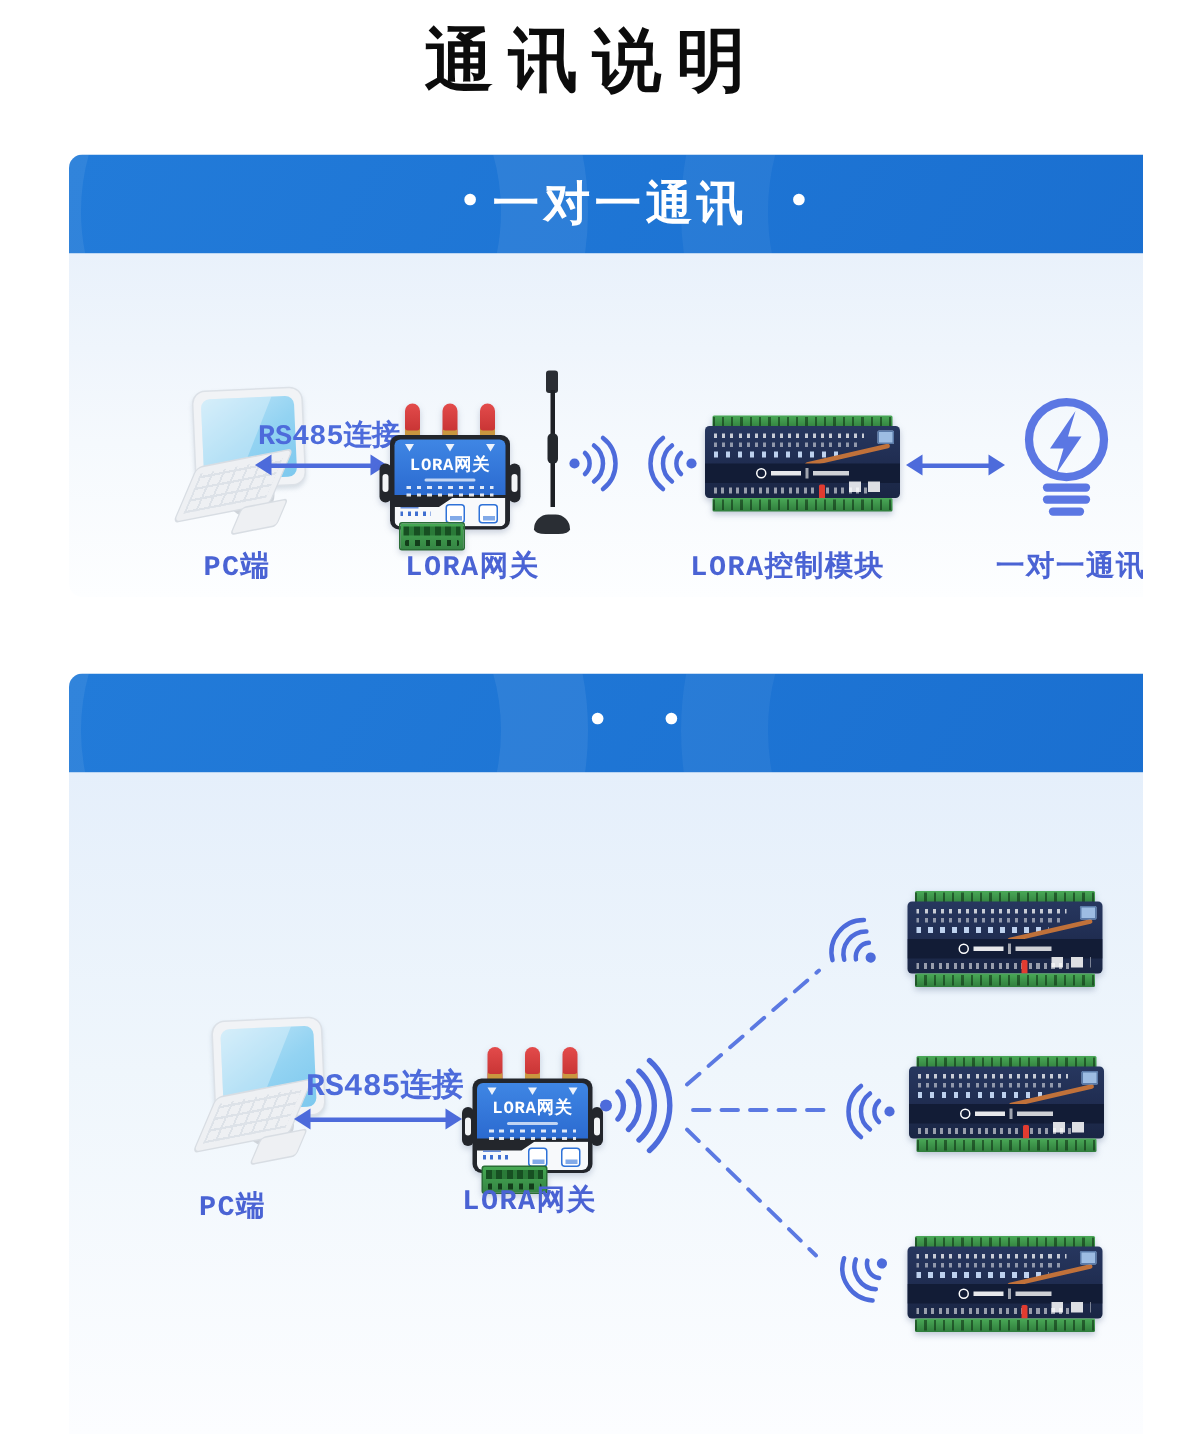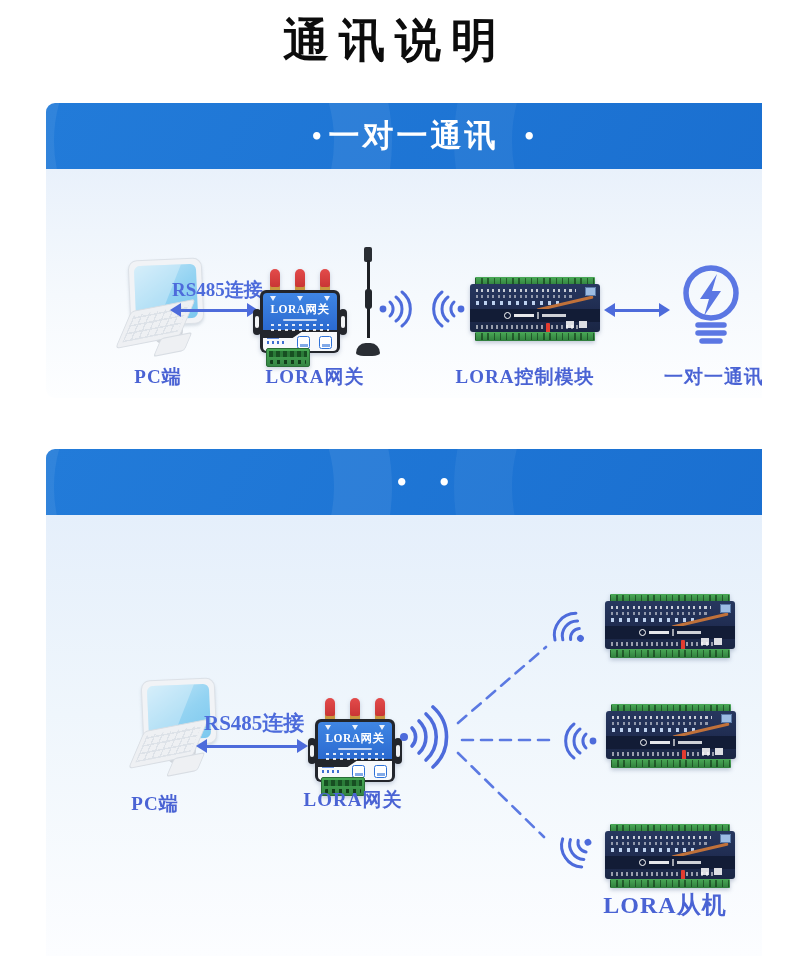--- a/index.html
+++ b/index.html
@@ -1,17 +1,17 @@
 <!DOCTYPE html>
 <html><head>
 <meta charset="utf-8">
 <style>
   html,body{margin:0;padding:0;background:#fff;}
   .stage{position:relative;width:734px;height:956px;margin:0 auto;background:#fff;overflow:hidden;
-         font-family:Liberation Serif, serif;}
+         font-family:Liberation Mono, monospace;}
   .title{position:absolute;top:10px;left:0;width:100%;text-align:center;margin:0;
          font-size:46px;font-weight:900;letter-spacing:10px;color:#0c0c0c;}
 
   
   .panel{position:absolute;left:18px;width:754px;border-radius:9px;overflow:hidden;}
   .panel1{top:103px;height:295px;}
   .panel2{top:449px;height:507px;border-radius:9px 9px 0 0;}
   .panel-header{position:relative;height:66px;background:linear-gradient(120deg,#227bd9,#1a6fd0);
                 background:linear-gradient(120deg,#227bd9,#1a6fd0);
                 display:flex;align-items:center;justify-content:center;overflow:hidden;}
@@ -418,16 +418,15 @@
           </div>
           <div class="m-row3"></div>
           <div class="m-ports"></div>
           <div class="m-red"></div>
         </div>
         <div class="m-term mt-bot"></div>
       </div>
 
       <div class="nlabel" style="left:109px;top:276px;">PC端</div>
       <div class="nlabel" style="left:307px;top:272px;">LORA网关</div>
-      <div class="nlabel" style="left:619px;top:374px;font-size:24px;">LORA从机</div>
     </div>
   </section>
 </div>
 
 </body></html>

